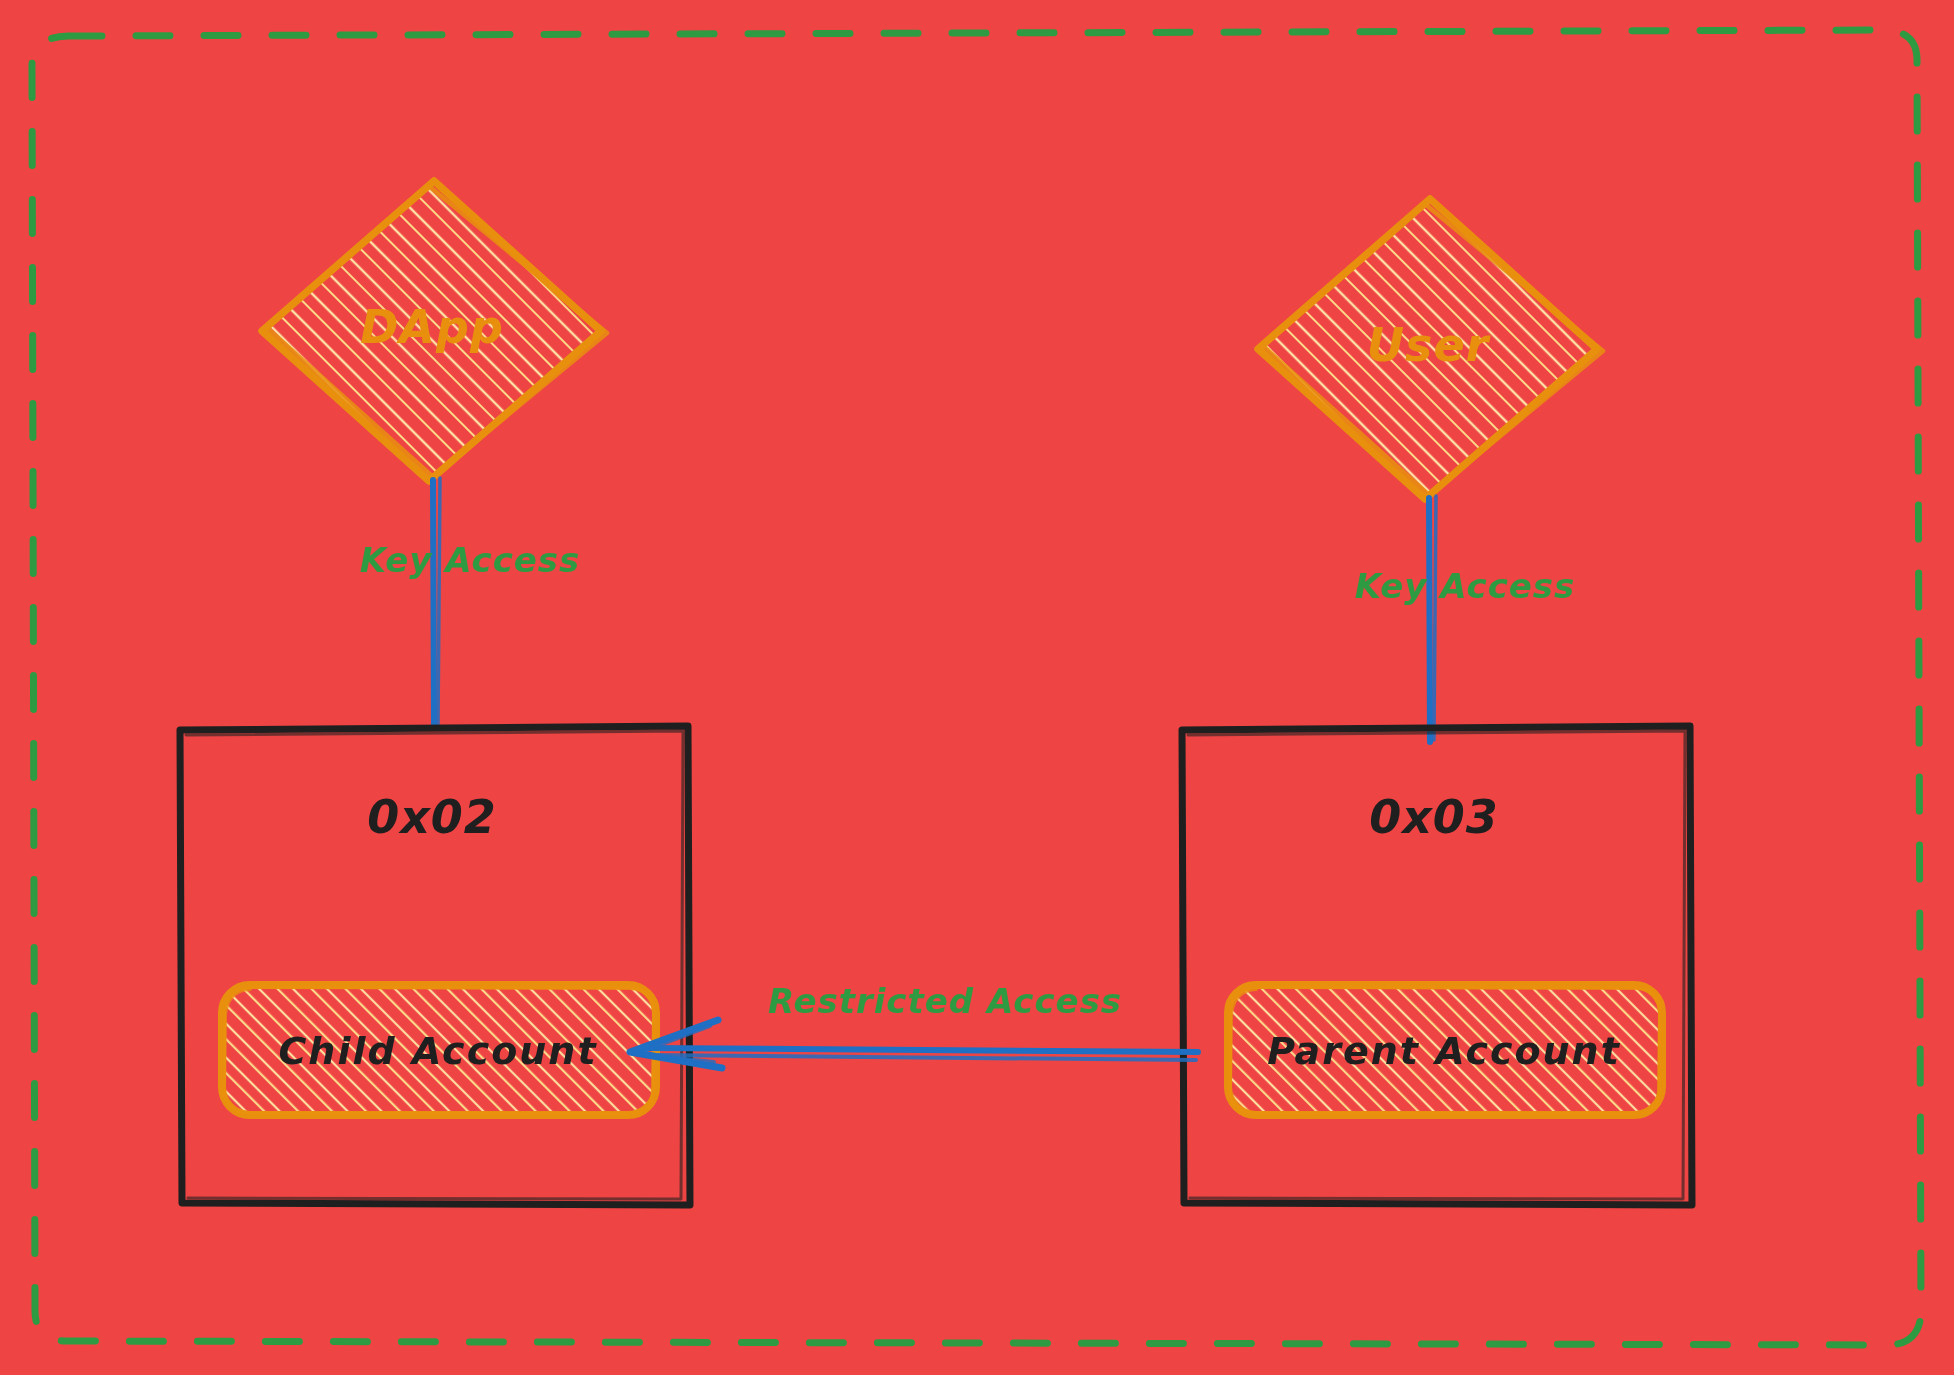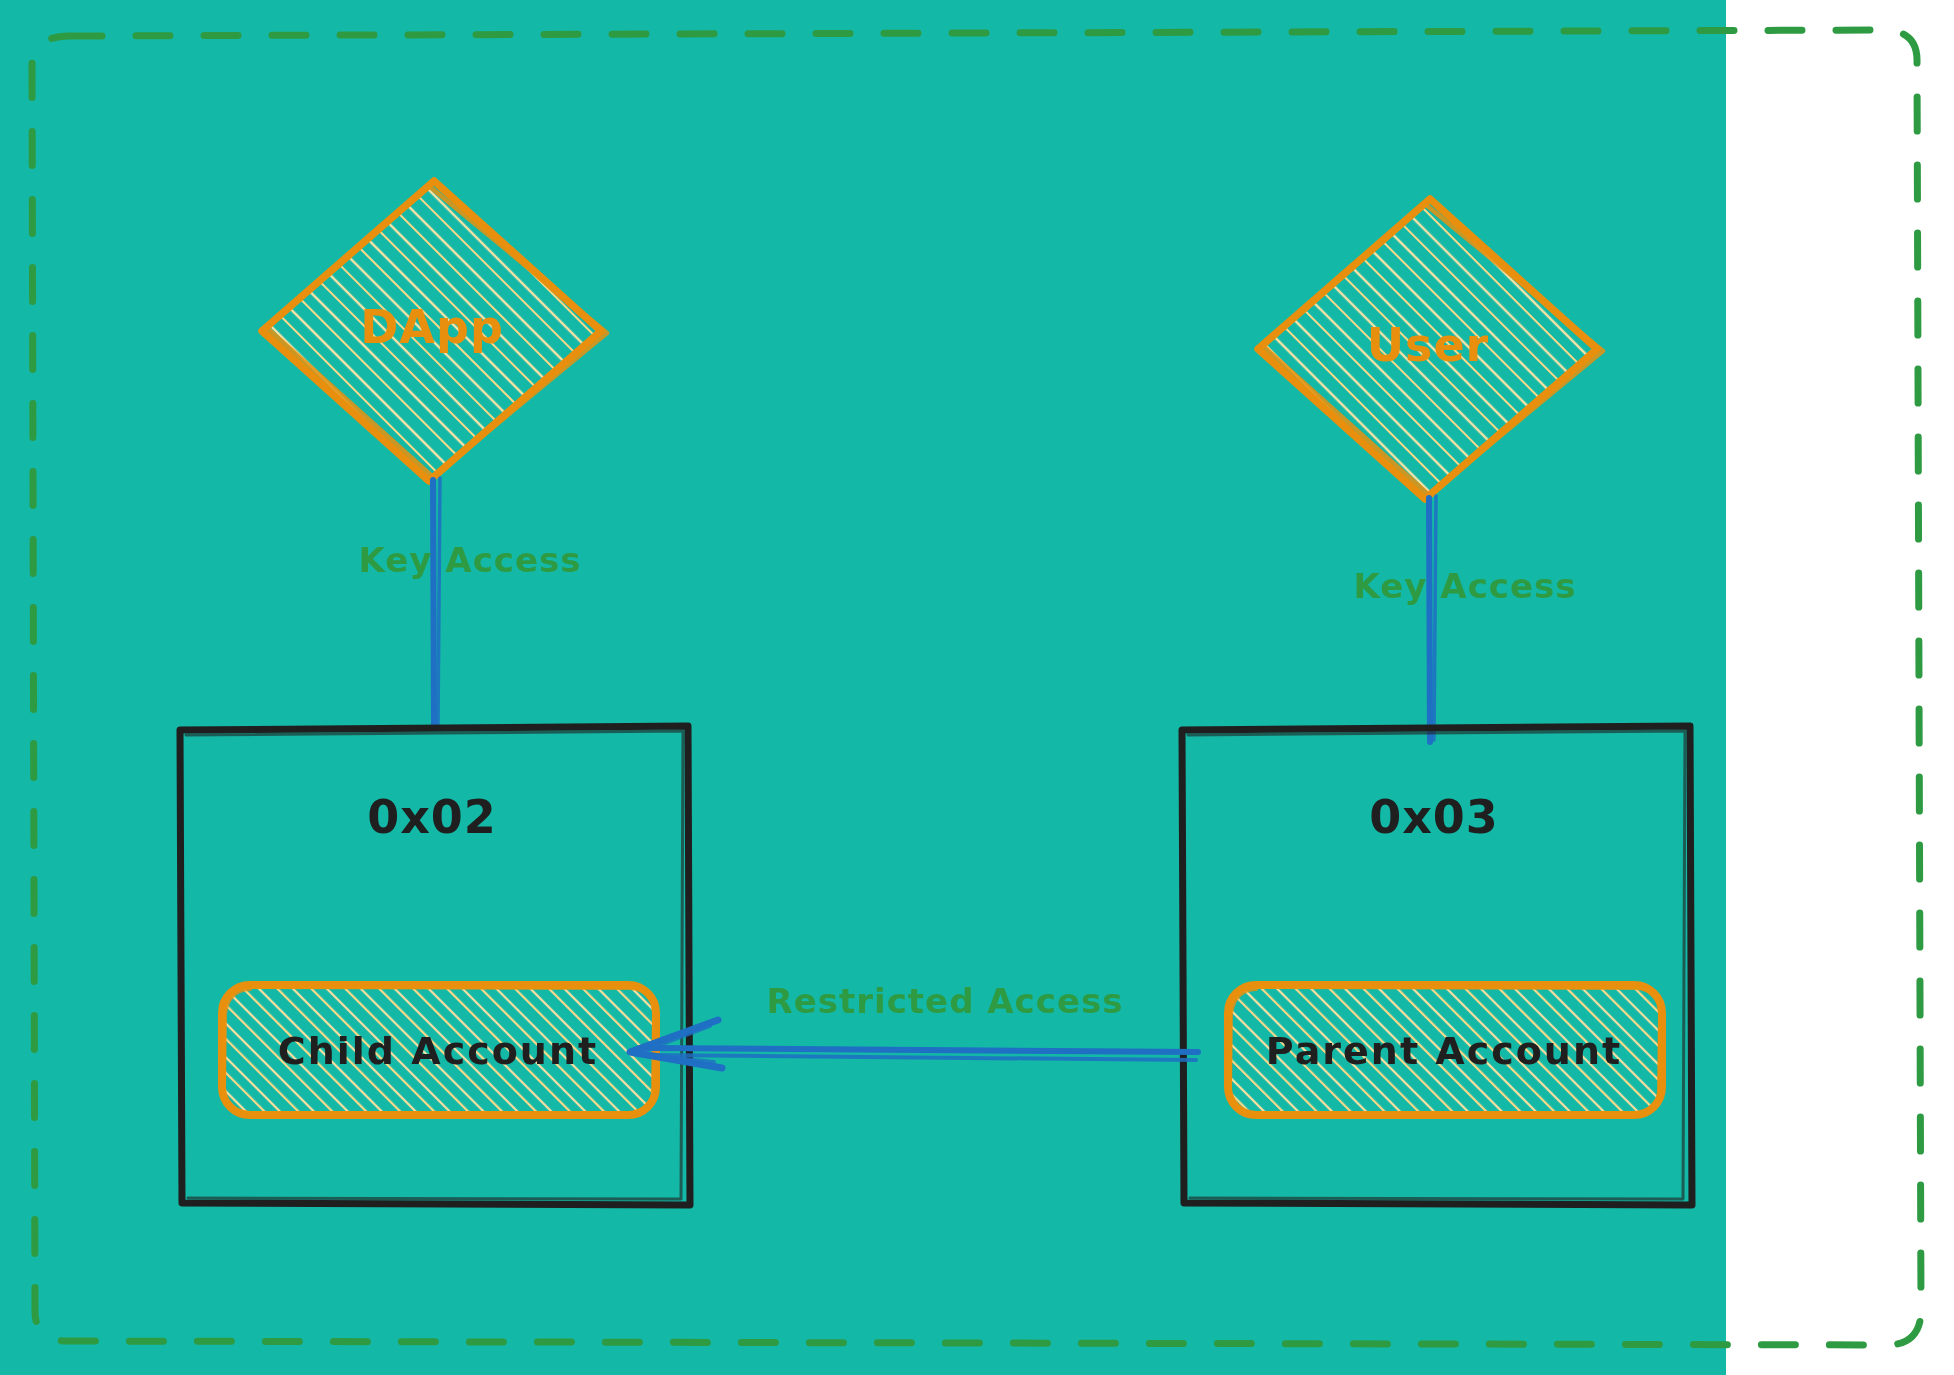--- a/index.html
+++ b/index.html
@@ -8,23 +8,24 @@
     background: #ffffff;
   }
   body {
     width: 1954px;
     height: 1375px;
     overflow: hidden;
     font-family: "DejaVu Sans", sans-serif;
   }
   #stage {
     position: relative;
-    width: 1726px;
+    width: 1954px;
     height: 1375px;
-    background: #14b8a6;
+    background: #ef4444;
+    font-style: italic;
   }
   #diagram {
     position: absolute;
     left: 0;
     top: 0;
     width: 1954px;
     height: 1375px;
   }
   .sketch-label {
     font-family: "DejaVu Sans", sans-serif;

